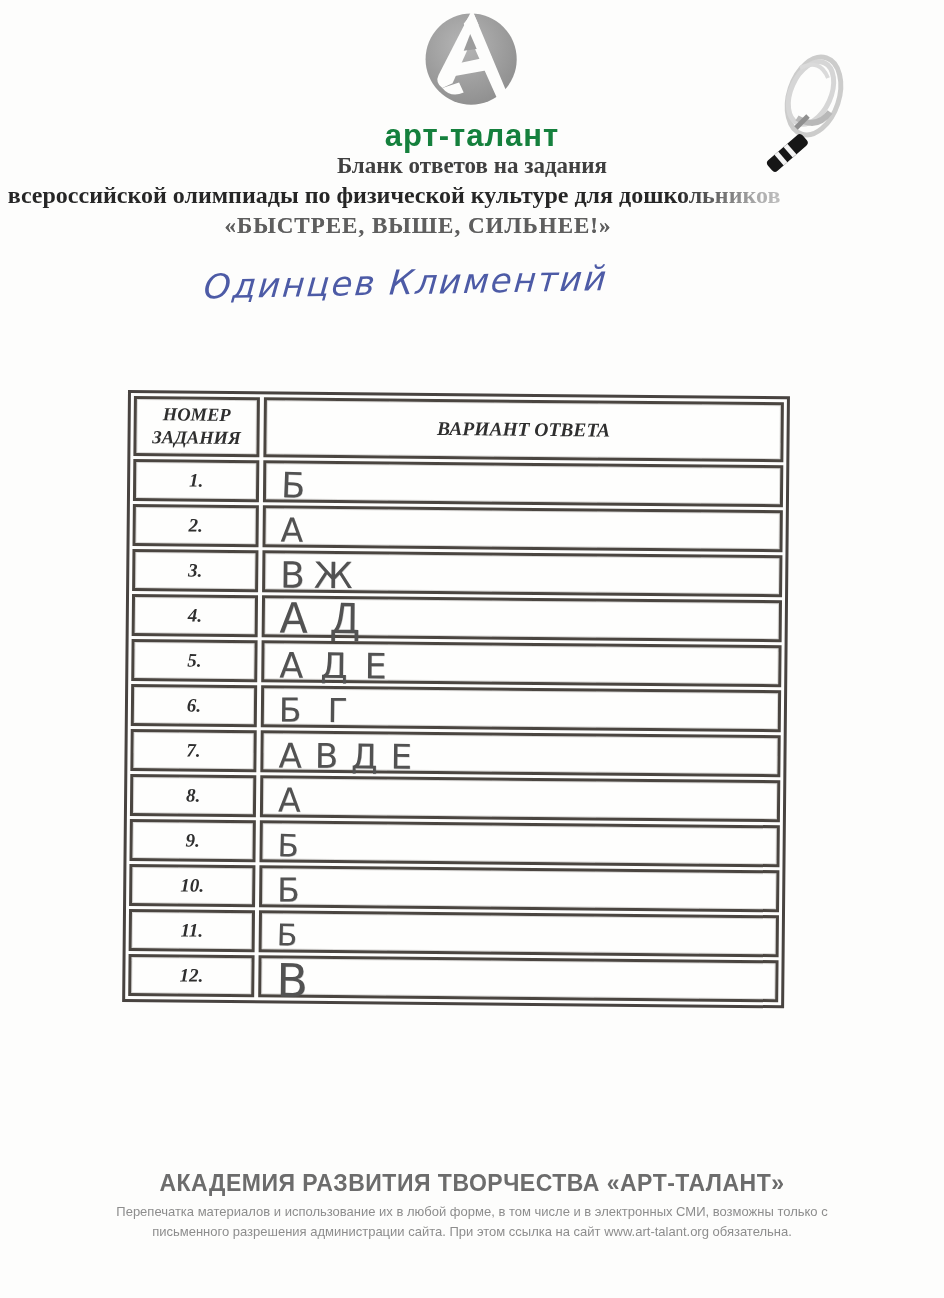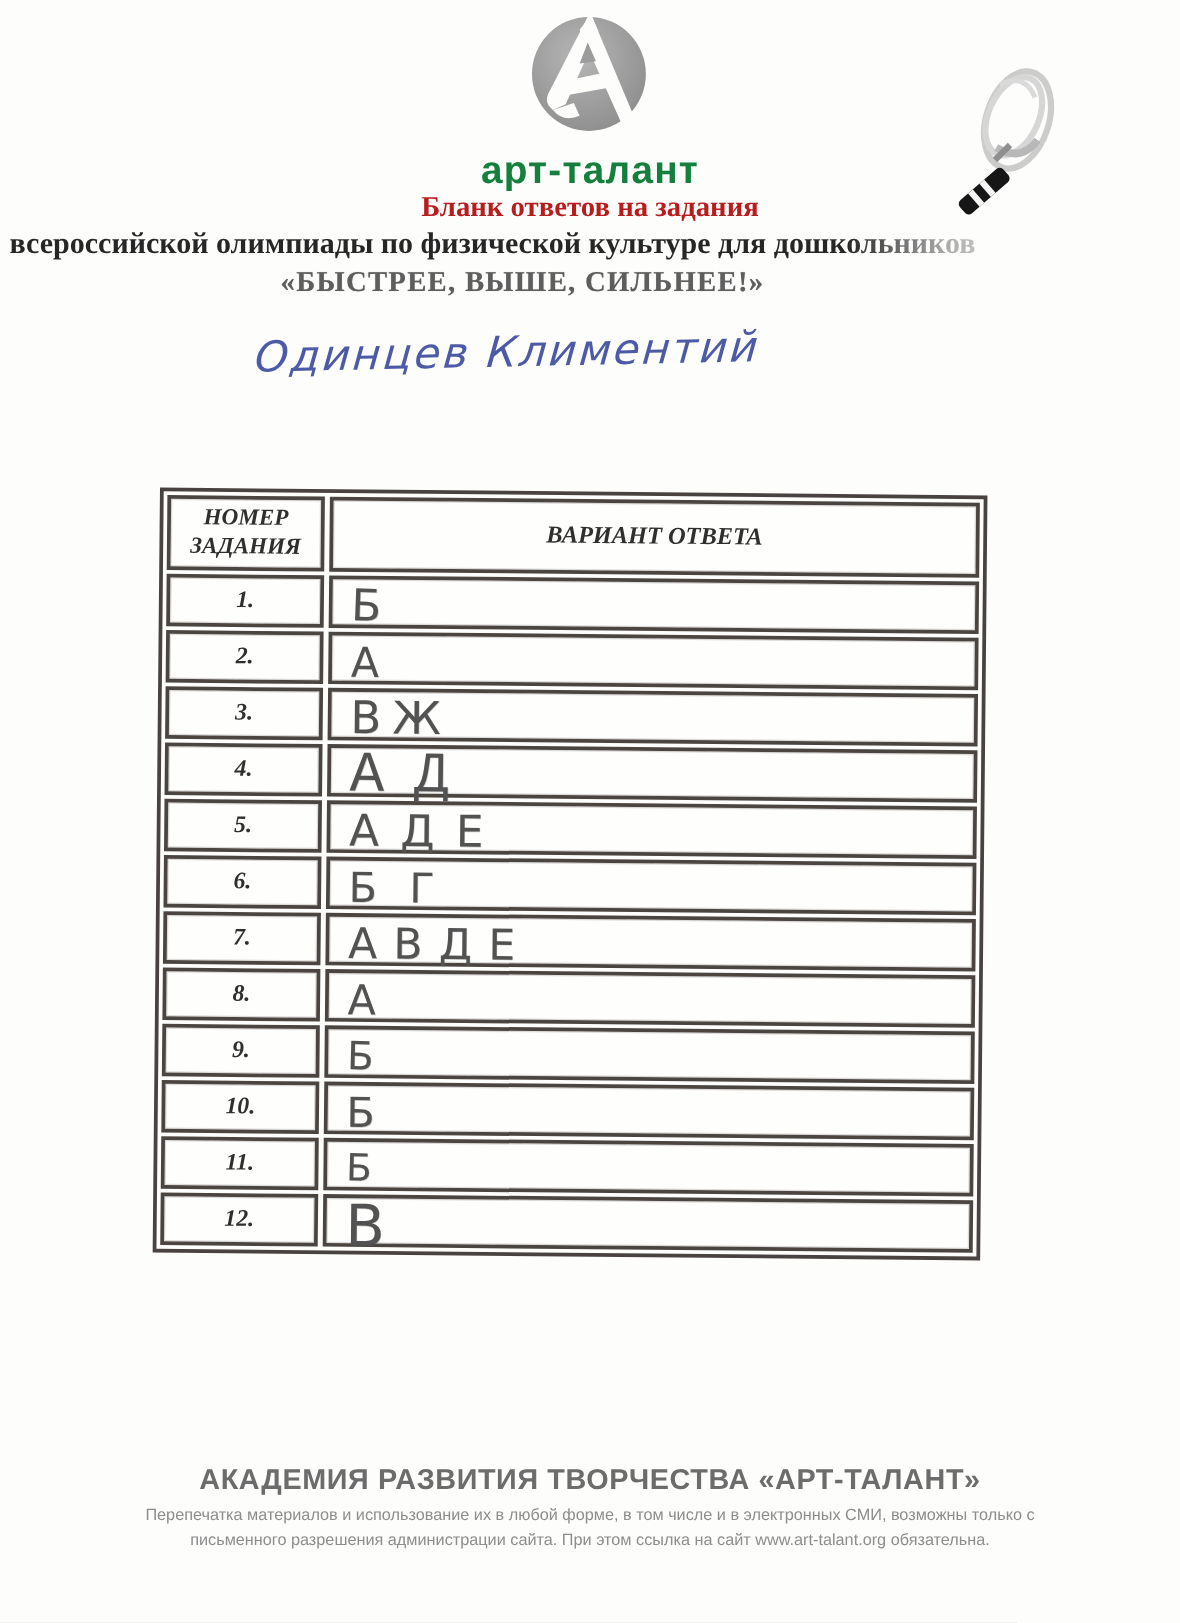--- a/index.html
+++ b/index.html
@@ -10,21 +10,21 @@
   }
   
   .logo{position:absolute; left:417px; top:8px; width:112px; height:106px;}
   .brand{
     position:absolute; top:118px; left:0; width:944px; text-align:center;
     font-family:"Liberation Sans", sans-serif; font-size:31px; font-weight:bold;
     color:#15803d; letter-spacing:1px;
   }
   .title1{
     position:absolute; top:153px; left:0; width:944px; text-align:center;
-    font-size:23px; font-weight:bold; color:#b91c1c;
+    font-size:23px; font-weight:bold; color:#404040;
   }
   .title2{
     position:absolute; top:182px; left:0; width:788px; text-align:center;
     font-size:24px; font-weight:bold;
     background:linear-gradient(90deg,#262626 0%,#262626 86%,#aaa 96%,#c5c5c5 100%);
     -webkit-background-clip:text; background-clip:text; color:transparent;
   }
   .title3{
     position:absolute; top:213px; left:0; width:836px; text-align:center;
     font-size:23px; font-weight:bold; color:#5e5e5e; letter-spacing:1px;

